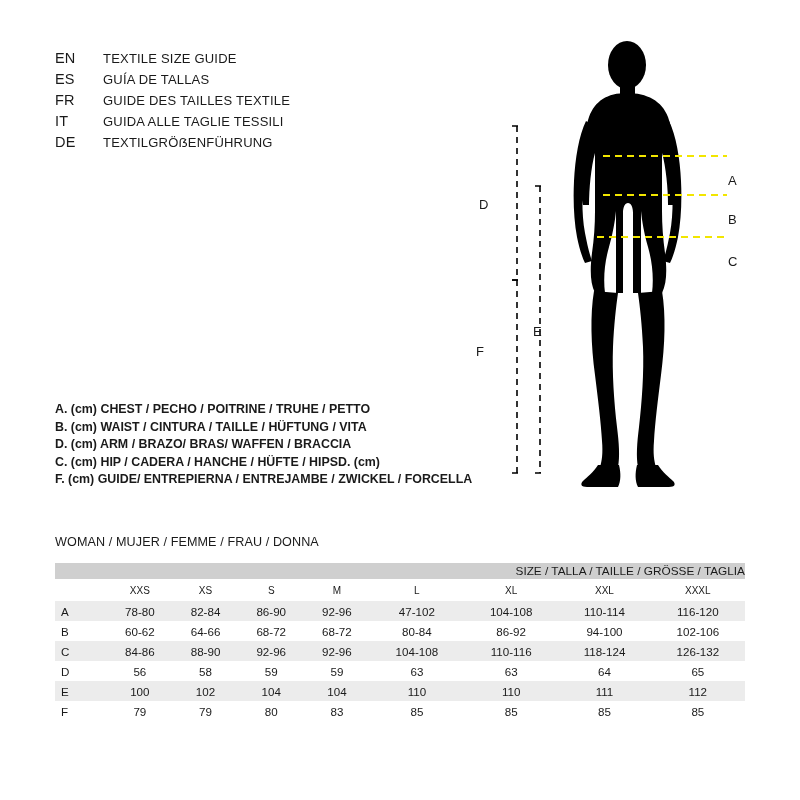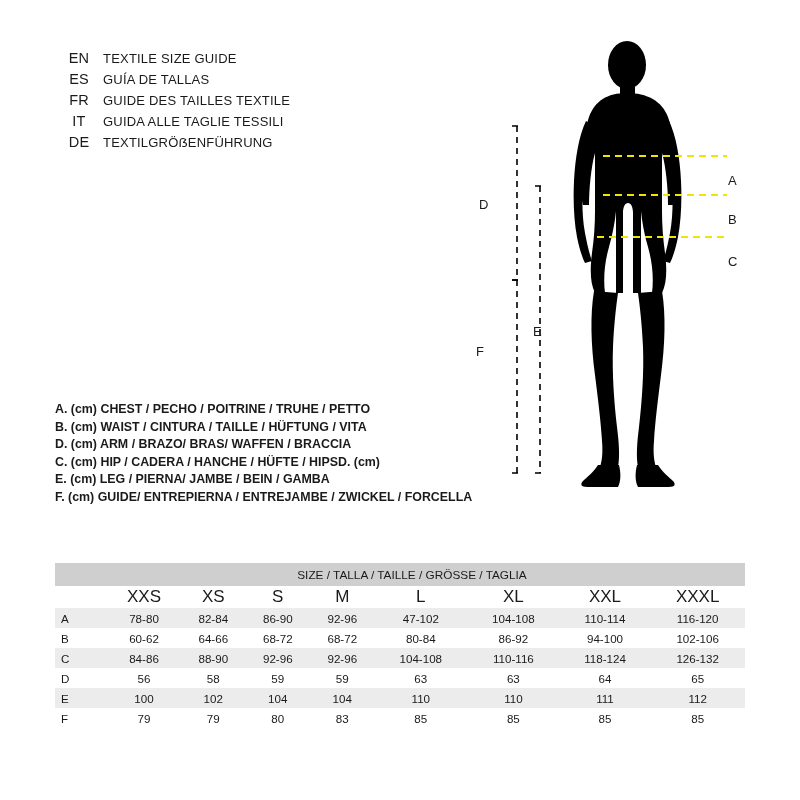--- a/index.html
+++ b/index.html
@@ -30,21 +30,20 @@
   }
   .title-row {
     display: flex;
     align-items: baseline;
     height: 21px;
   }
   .title-lang {
     width: 48px;
     font-size: 14.5px;
     letter-spacing: 0.2px;
-    text-align: center;
   }
   .title-text {
     font-size: 13px;
     letter-spacing: 0.2px;
   }
 
   
   .legend-block {
     position: absolute;
     left: 55px;
@@ -78,29 +77,29 @@
     font-size: 11.6px;
   }
   th, td {
     padding: 0;
     height: 20px;
     font-weight: normal;
     text-align: center;
   }
   .hdr-band td {
     background: #cfcfcf;
-    text-align: center;
+    text-align: right;
     padding-left: 24px;
-    height: 23px;
+    height: 16px;
     font-size: 11.8px;
   }
   .col-hdr td {
     background: #ffffff;
     height: 22px;
-    font-size: 17px;
+    font-size: 10px;
   }
   .row-alt td {
     background: #ececec;
   }
   .row-plain td {
     background: #ffffff;
   }
   td.rowlabel {
     text-align: left;
     padding-left: 6px;
@@ -251,24 +250,24 @@
     <div class="dim-label" style="left:24px; top:172px;">D</div>
     <div class="dim-label" style="left:78px; top:299px;">E</div>
     <div class="dim-label" style="left:21px; top:319px;">F</div>
   </div>
 
   <div class="legend-block">
     <div class="legend-row">A. (cm) CHEST / PECHO / POITRINE / TRUHE / PETTO</div>
     <div class="legend-row">B. (cm) WAIST / CINTURA / TAILLE / HÜFTUNG / VITA</div>
     <div class="legend-row">D. (cm) ARM / BRAZO/ BRAS/ WAFFEN / BRACCIA</div>
     <div class="legend-row">C. (cm) HIP / CADERA / HANCHE / HÜFTE / HIPSD. (cm)</div>
-    <div class="legend-row">E. (cm) LEG / PIERNA/ JAMBE / BEIN / GAMBA</div>
     <div class="legend-row">F. (cm) GUIDE/ ENTREPIERNA / ENTREJAMBE / ZWICKEL / FORCELLA</div>
   </div>
 
+  <div class="gender-row">WOMAN / MUJER / FEMME / FRAU / DONNA</div>
 
   <div class="table-wrap">
     <table>
       <tbody>
         <tr class="hdr-band">
           <td colspan="9">SIZE / TALLA / TAILLE / GRÖSSE / TAGLIA</td>
         </tr>
         <tr class="col-hdr">
           <td class="rowlabel"></td>
           <td>XXS</td>

